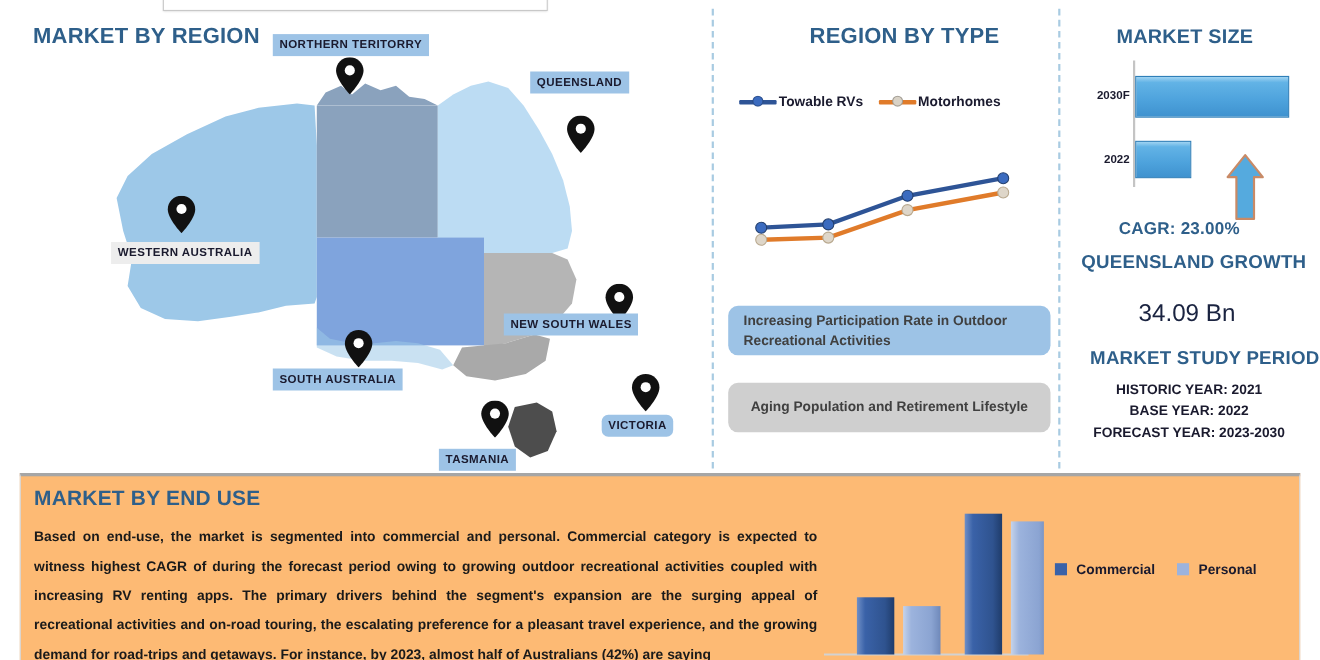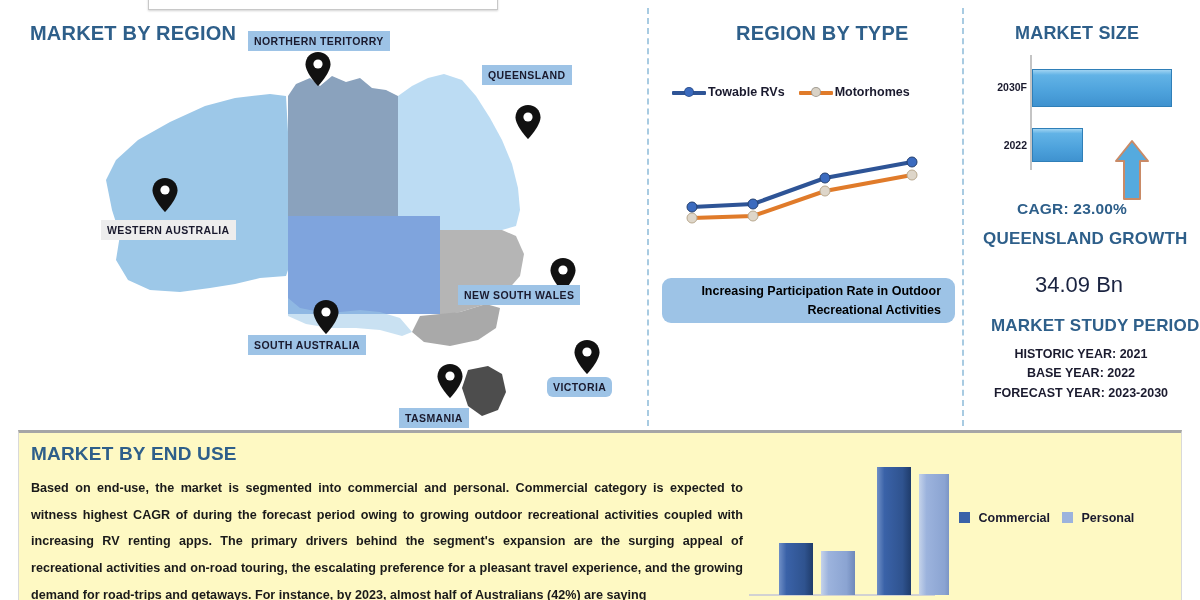--- a/index.html
+++ b/index.html
@@ -76,22 +76,22 @@
   }
 
   #type-chart { position:absolute; left:680px; top:150px; width:250px; height:80px; }
 
   
   #dyn-title { left:708px; top:245px; font-size:19px; }
   .dyn-box {
     position:absolute;
     border-radius:9px;
     display:flex; align-items:center; justify-content:center;
-    text-align:right;
-    font-size:12.5px; font-weight:bold; color:#000000;
+    text-align:left;
+    font-size:12.5px; font-weight:bold; color:#404040;
     line-height:1.45;
     padding:6px 14px;
   }
   #dyn-box-1 { left:662px; top:278px; width:293px; height:45px; background:#9dc3e6; }
   #dyn-box-2 { left:662px; top:348px; width:293px; height:45px; background:#cfcfcf; }
 
   
   #size-title { left:1015px; top:23px; font-size:18px; }
   #size-chart { position:absolute; left:975px; top:55px; width:215px; height:115px; }
   .size-axis {
@@ -118,34 +118,34 @@
     text-align:center; font-size:12.5px; font-weight:bold; color:#1a1a2e;
     line-height:1.55;
   }
 
   
   #bottom {
     position:absolute; left:18px; top:430px; width:1164px; height:170px;
     border-top:3px solid #a6a6a6;
     border-left:1px solid #d9d9d9;
     border-right:1px solid #d9d9d9;
-    background:#fef9c3;
+    background:#fdba74;
   }
   #enduse-title { position:absolute; left:12px; top:10px; font-size:19px; }
   #enduse-body {
     position:absolute; left:12px; top:42px; width:712px;
     font-size:12.6px; font-weight:bold; color:#1a1a1a;
     line-height:2.12;
     text-align:justify;
     font-family:"Liberation Sans", sans-serif;
   }
   #enduse-chart { position:absolute; left:730px; top:14px; width:200px; height:150px; }
   #enduse-legend {
     position:absolute; left:940px; top:78px;
-    display:flex; align-items:center; gap:12px;
+    display:flex; align-items:center; gap:20px;
     font-size:12.5px; font-weight:bold; color:#1a1a2e;
   }
   .sw { width:11px; height:11px; display:inline-block; margin-right:5px; vertical-align:-1px; }
 </style>
 </head>
 <body>
 
 <div class="stage">
 
   <div class="abs" id="top-card"></div>
@@ -249,20 +249,21 @@
       <g>
         <circle cx="12" cy="57" r="5" fill="#3b6bbf" stroke="#24406f" stroke-width="1"></circle>
         <circle cx="73" cy="54" r="5" fill="#3b6bbf" stroke="#24406f" stroke-width="1"></circle>
         <circle cx="145" cy="28" r="5" fill="#3b6bbf" stroke="#24406f" stroke-width="1"></circle>
         <circle cx="232" cy="12" r="5" fill="#3b6bbf" stroke="#24406f" stroke-width="1"></circle>
       </g>
     </svg>
   </div>
 
   <div class="dyn-box" id="dyn-box-1">Increasing Participation Rate in Outdoor Recreational Activities</div>
+  <div class="dyn-box" id="dyn-box-2">Aging Population and Retirement Lifestyle</div>
 
   <div class="abs sec-title" id="size-title">MARKET SIZE</div>
 
   <div id="size-chart">
     <div class="size-axis"></div>
     <div class="size-tick" style="top:26px;">2030F</div>
     <div class="size-tick" style="top:84px;">2022</div>
     <div class="size-bar" style="top:14px; width:140px; height:38px;"></div>
     <div class="size-bar" style="top:73px; width:51px; height:34px;"></div>
   </div>

